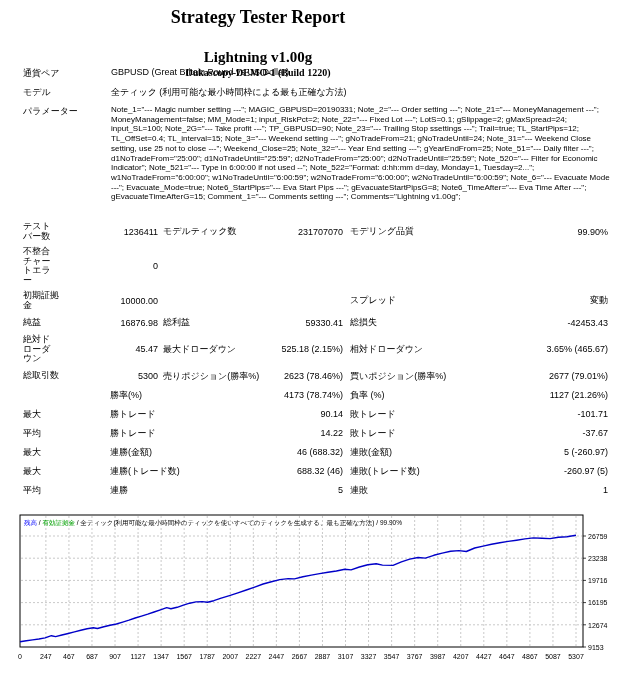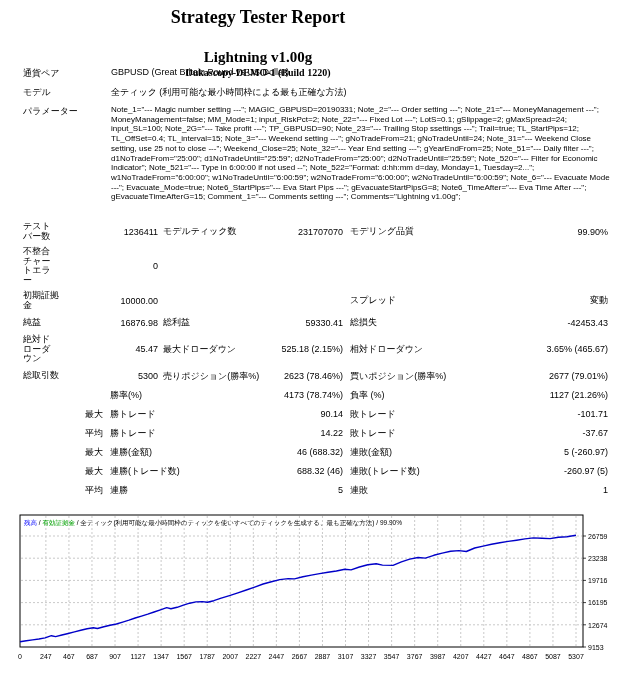--- a/index.html
+++ b/index.html
@@ -14,21 +14,21 @@
   .info{position:absolute;top:64px;left:23px;width:588px;font-size:9px;table-layout:fixed;}
   .info td{vertical-align:top;padding:3px 0;}
   .info td.il{width:88px;margin-left:13px;}
   .info td.iv{width:500px;}
   .info .param{font-size:8px;line-height:9.7px;word-break:break-word;}
   .stats{position:absolute;top:219px;left:23px;width:585px;font-size:9px;table-layout:fixed;}
   .stats td{padding:3px 0;vertical-align:middle;overflow:hidden;}
   .stats td.v{text-align:right;}
   .stats td.l{padding-left:5px;margin-top:31px;}
   .stats td.l5{padding-left:7px;}
-  .stats td.r{text-align:right;padding-right:2px;}
+  .stats td.r{padding-right:2px;}
   .stats .wrap{max-width:36px;line-height:9.5px;line-break:strict;word-break:normal;}
   .chartwrap{position:absolute;top:514px;left:0;width:638px;height:159px;}
   svg text{font-family:"Liberation Sans",sans-serif;}
 </style>
 </head>
 <body>
 
 <div class="hdr">
   <div class="t1">Strategy Tester Report</div>
   <div class="t2">Lightning v1.00g</div>

